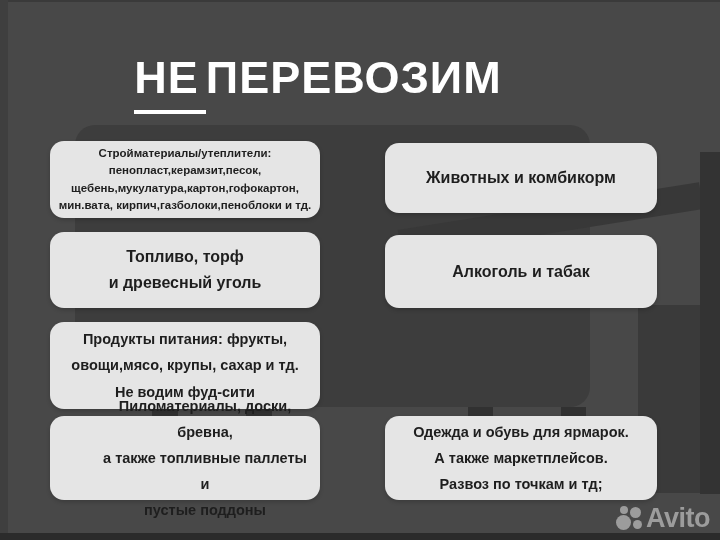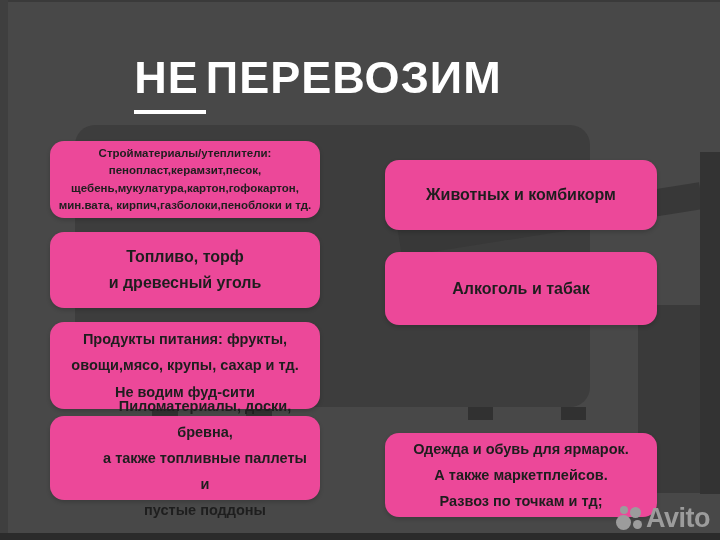--- a/index.html
+++ b/index.html
@@ -29,28 +29,28 @@
     text-align:center;color:#ffffff;font-weight:bold;
     font-size:45px;letter-spacing:1px;
   }
   .title .underlined{
     border-bottom:4px solid #ffffff;
     padding-bottom:7px;padding-right:7px;
   }
   
   .card{
     position:absolute;z-index:2;
-    background:#ec4899;border-radius:14px;
+    background:#e5e5e5;border-radius:14px;
     display:flex;align-items:center;justify-content:center;
     text-align:center;color:#1e1e1e;font-weight:bold;
     white-space:pre-line;box-sizing:border-box;padding:4px 8px;
     box-shadow:0 2px 4px rgba(0,0,0,0.18);
   }
   .col-l{left:50px;width:270px;}
-  .col-r{left:385px;width:272px;margin-top:17px;}
+  .col-r{left:385px;width:272px;}
   .l1{top:141px;height:77px;font-size:11.5px;line-height:1.5;}
   .l2{top:232px;height:76px;font-size:16px;line-height:1.65;}
   .l3{top:322px;height:87px;font-size:14.5px;line-height:1.8;}
   .l4{top:416px;height:84px;font-size:14.5px;line-height:1.8;padding-left:48px;}
   .r1{top:143px;height:70px;font-size:16px;}
   .r2{top:235px;height:73px;font-size:16px;}
   .r3{top:323px;height:84px;font-size:15px;line-height:1.85;}
   .r4{top:416px;height:84px;font-size:14.5px;line-height:1.8;}
   
   .watermark{

